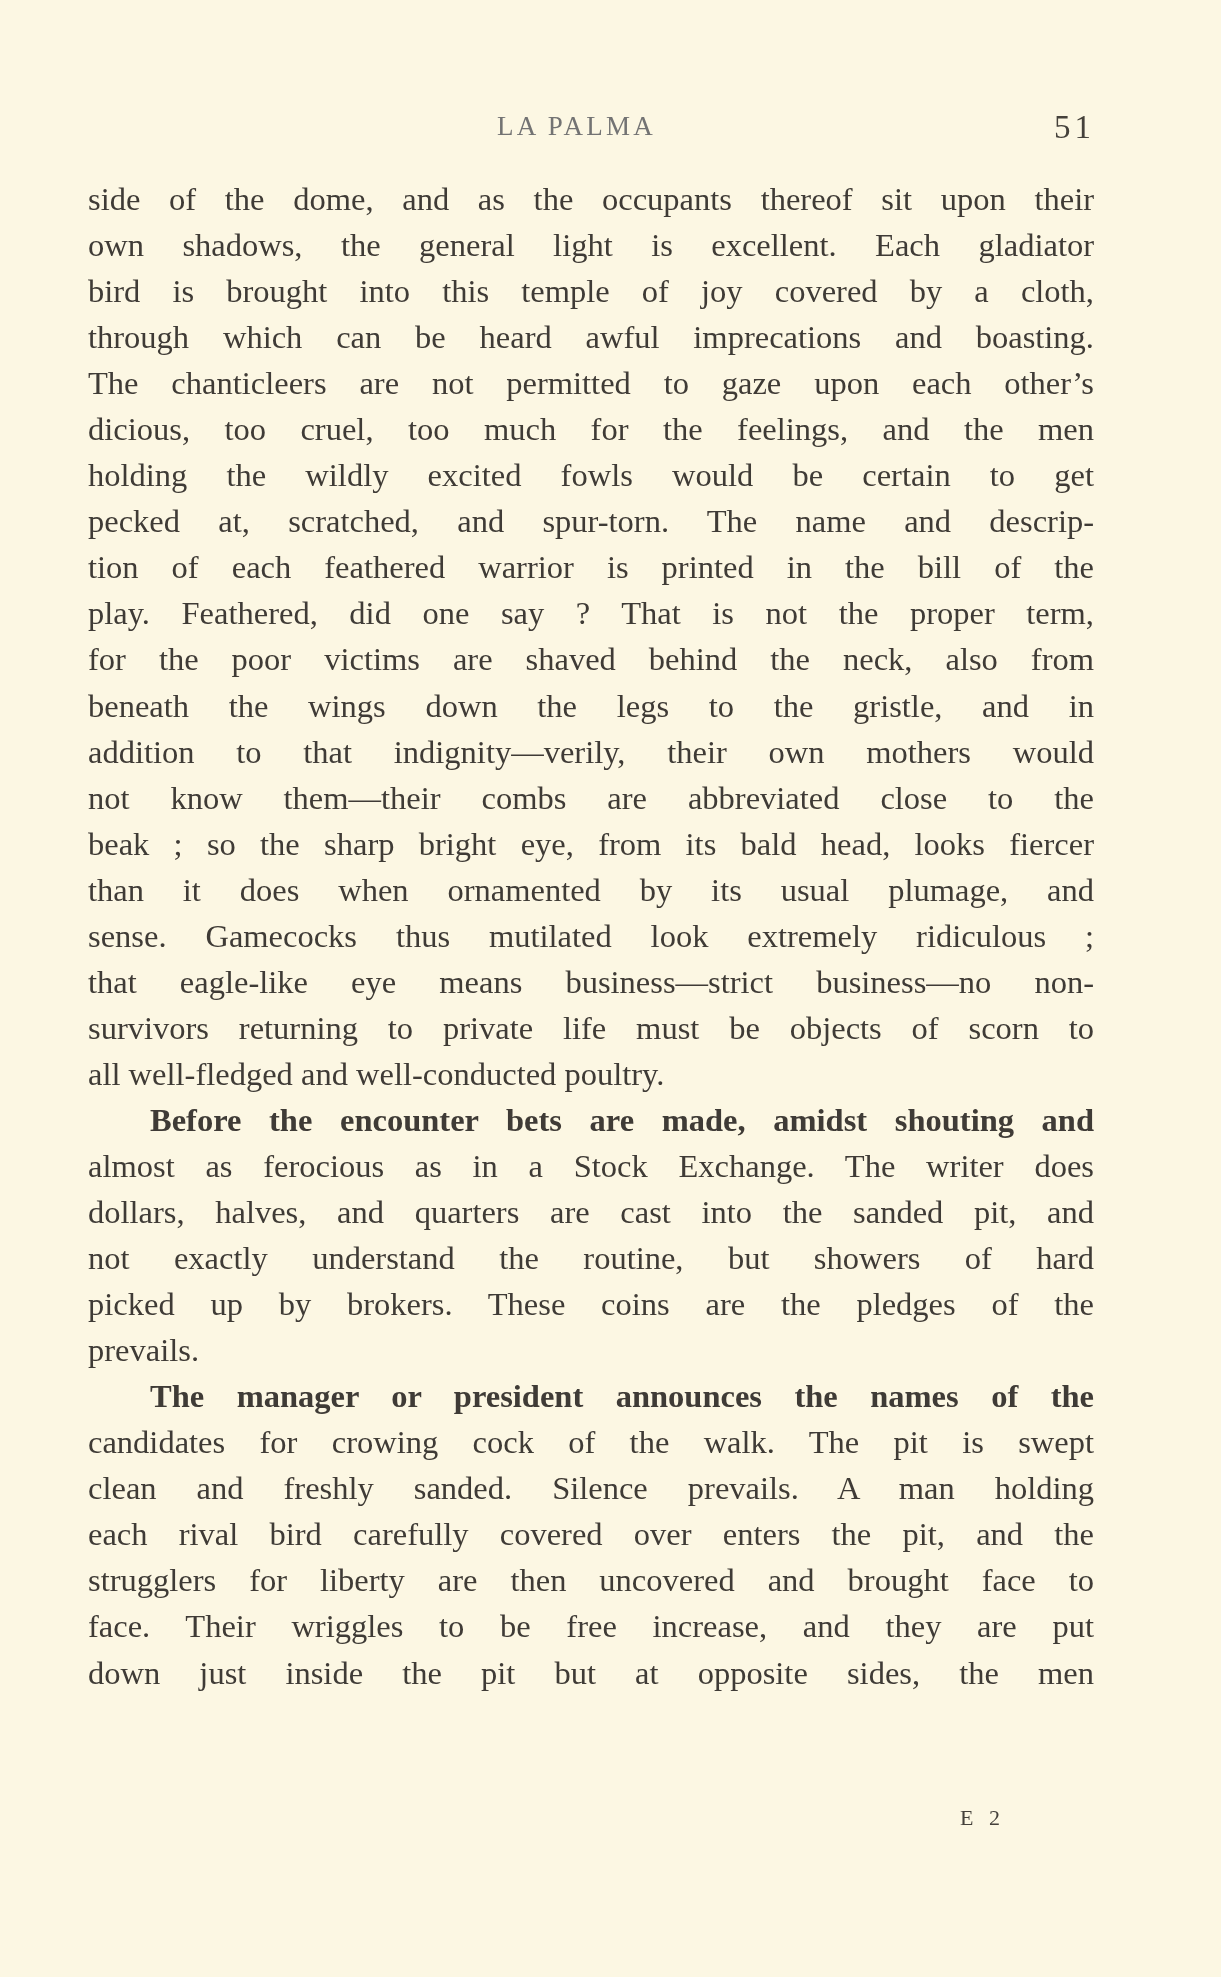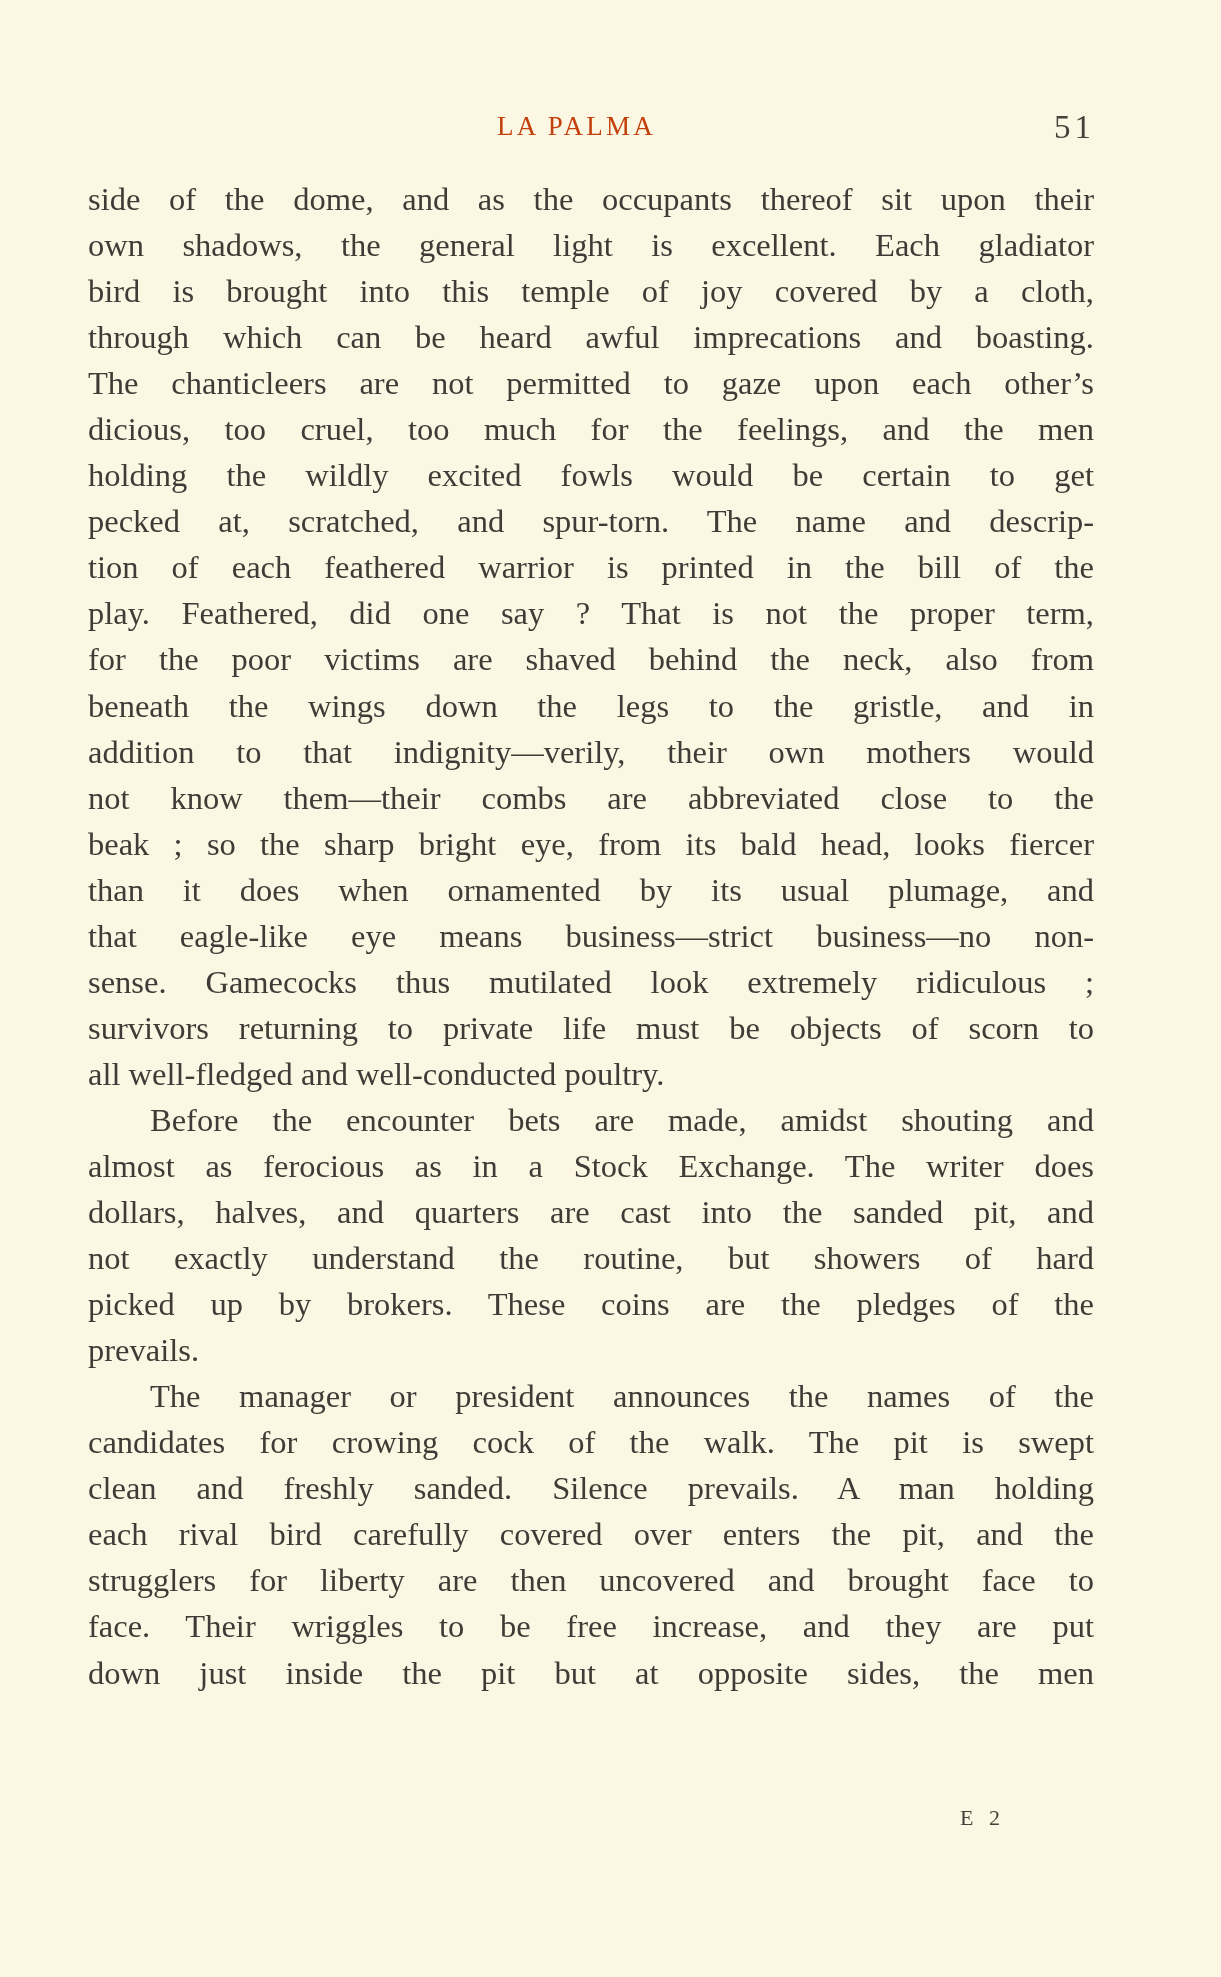--- a/index.html
+++ b/index.html
@@ -23,21 +23,21 @@
     height: 160px;
   }
   .head-title {
     position: absolute;
     left: 497px;
     top: 111px;
     font-size: 27px;
     letter-spacing: 3.2px;
     line-height: 30px;
     white-space: nowrap;
-    color: #c2410c;
+    color: #737373;
   }
   .page-number {
     position: absolute;
     left: 1054px;
     top: 109px;
     font-size: 33px;
     line-height: 36px;
     letter-spacing: 4px;
     white-space: nowrap;
     color: #45413b;
@@ -54,20 +54,21 @@
     height: 46.06px;
     line-height: 46.06px;
     font-size: 32.5px;
     text-align: justify;
     text-align-last: justify;
     white-space: nowrap;
     overflow: visible;
   }
   .line.indent {
     padding-left: 62px;
+    font-weight: bold;
   }
   .line.last {
     text-align: center;
     text-align-last: left;
   }
   .signature {
     position: absolute;
     left: 960px;
     top: 1806px;
     font-size: 22px;
@@ -95,22 +96,22 @@
   <span class="line">holding the wildly excited fowls would be certain to get</span>
   <span class="line">pecked at, scratched, and spur-torn.   The name and descrip-</span>
   <span class="line">tion of each feathered warrior is printed in the bill of the</span>
   <span class="line">play.   Feathered, did one say ?   That is not the proper term,</span>
   <span class="line">for the poor victims are shaved behind the neck, also from</span>
   <span class="line">beneath the wings down the legs to the gristle, and in</span>
   <span class="line">addition to that indignity—verily, their own mothers would</span>
   <span class="line">not know them—their combs are abbreviated close to the</span>
   <span class="line">beak ; so the sharp bright eye, from its bald head, looks fiercer</span>
   <span class="line">than it does when ornamented by its usual plumage, and</span>
+  <span class="line">sense.   Gamecocks thus mutilated look extremely ridiculous ;</span>
   <span class="line">that eagle-like eye means business—strict business—no non-</span>
-  <span class="line">sense.   Gamecocks thus mutilated look extremely ridiculous ;</span>
   <span class="line">survivors returning to private life must be objects of scorn to</span>
   <span class="line last">all well-fledged and well-conducted poultry.</span>
   <span class="line indent">Before the encounter bets are made, amidst shouting and</span>
   <span class="line">almost as ferocious as in a Stock Exchange.   The writer does</span>
   <span class="line">dollars, halves, and quarters are cast into the sanded pit, and</span>
   <span class="line">not exactly understand the routine, but showers of hard</span>
   <span class="line">picked up by brokers.   These coins are the pledges of the</span>
   <span class="line last">prevails.</span>
   <span class="line indent">The manager or president announces the names of the</span>
   <span class="line">candidates for crowing cock of the walk.   The pit is swept</span>

